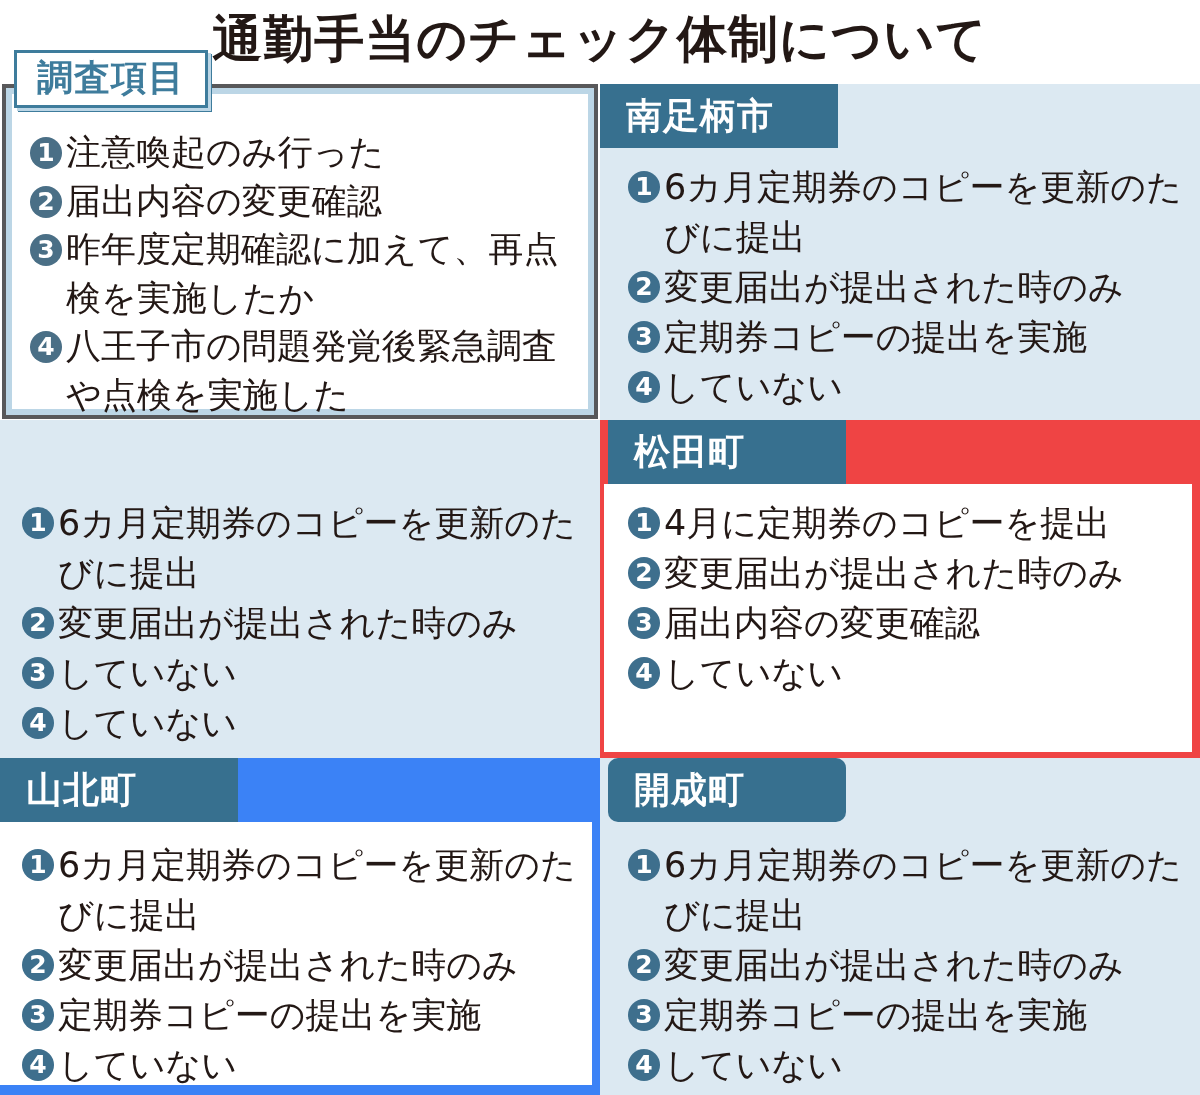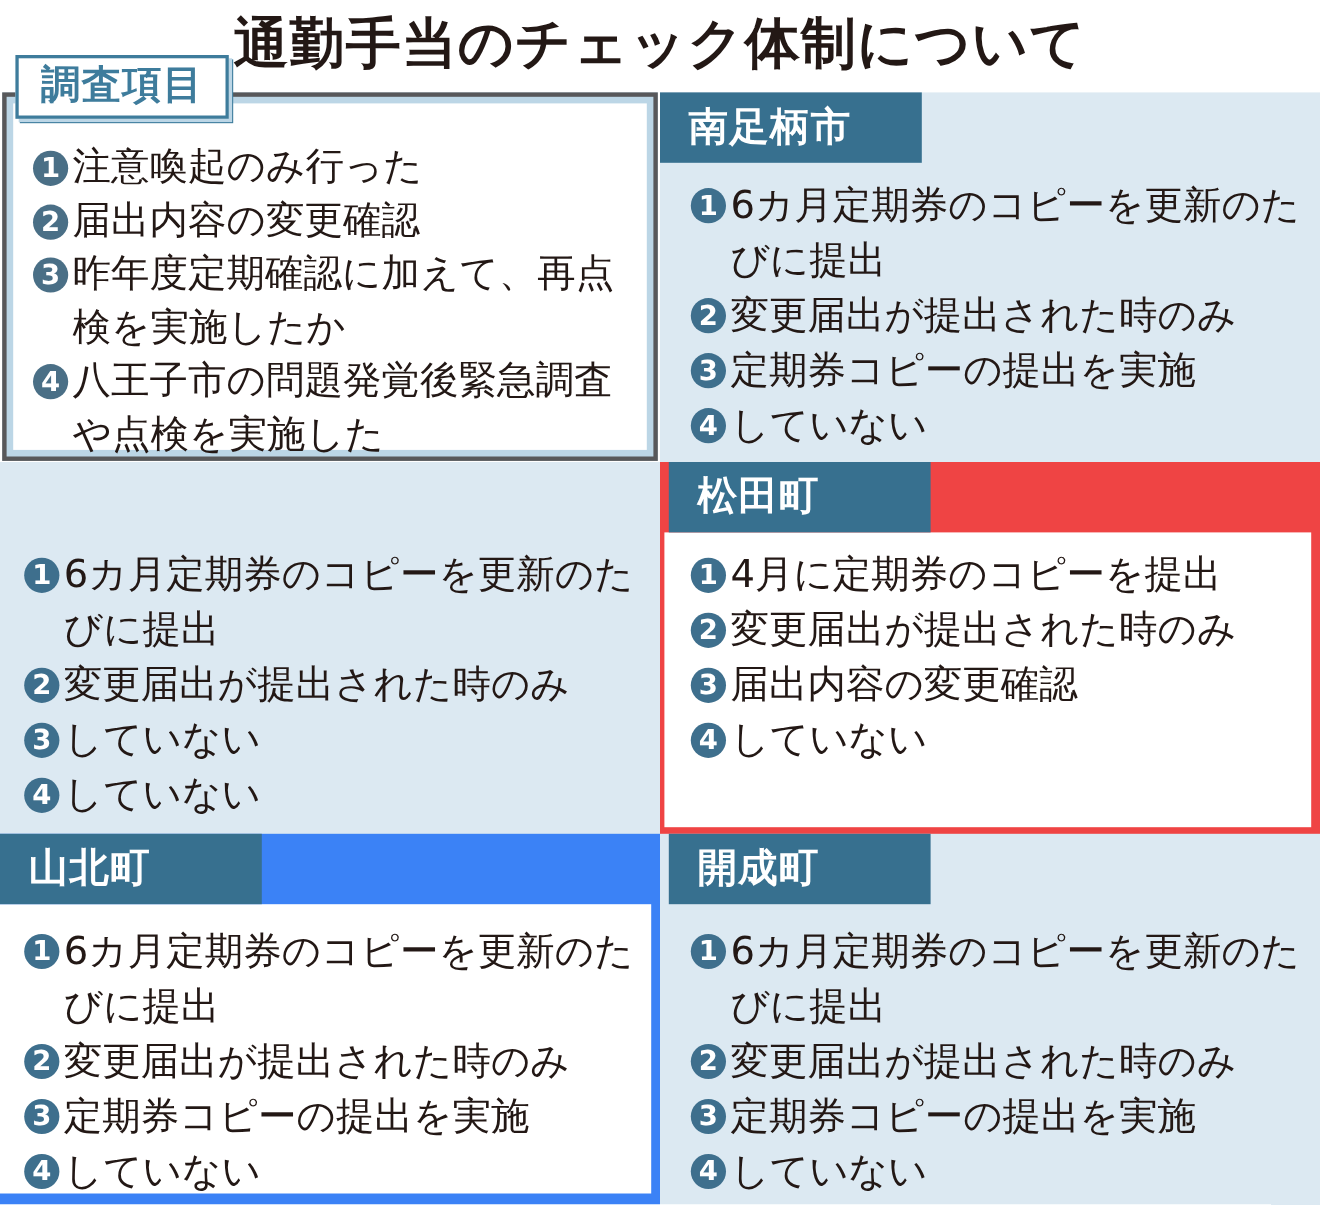--- a/index.html
+++ b/index.html
@@ -155,21 +155,21 @@
         <span class="txt">定期券コピーの提出を実施</span>
       </div>
     <div class="item">
         <span class="num">4</span>
         <span class="txt">していない</span>
       </div>
   </div>
 </div>
 
 <div class="cell blue" style="left:600px; top:758px; width:600px; height:337px;">
-  <div class="hdr" style="left:8px;">開成町</div>
+  <div class="hdr" style="left:8px;border-radius:10px;">開成町</div>
   <div class="items" style="left:28px; top:82px;">
     <div class="item">
         <span class="num">1</span>
         <span class="txt">6カ月定期券のコピーを更新のたびに提出</span>
       </div>
     <div class="item">
         <span class="num">2</span>
         <span class="txt">変更届出が提出された時のみ</span>
       </div>
     <div class="item">

